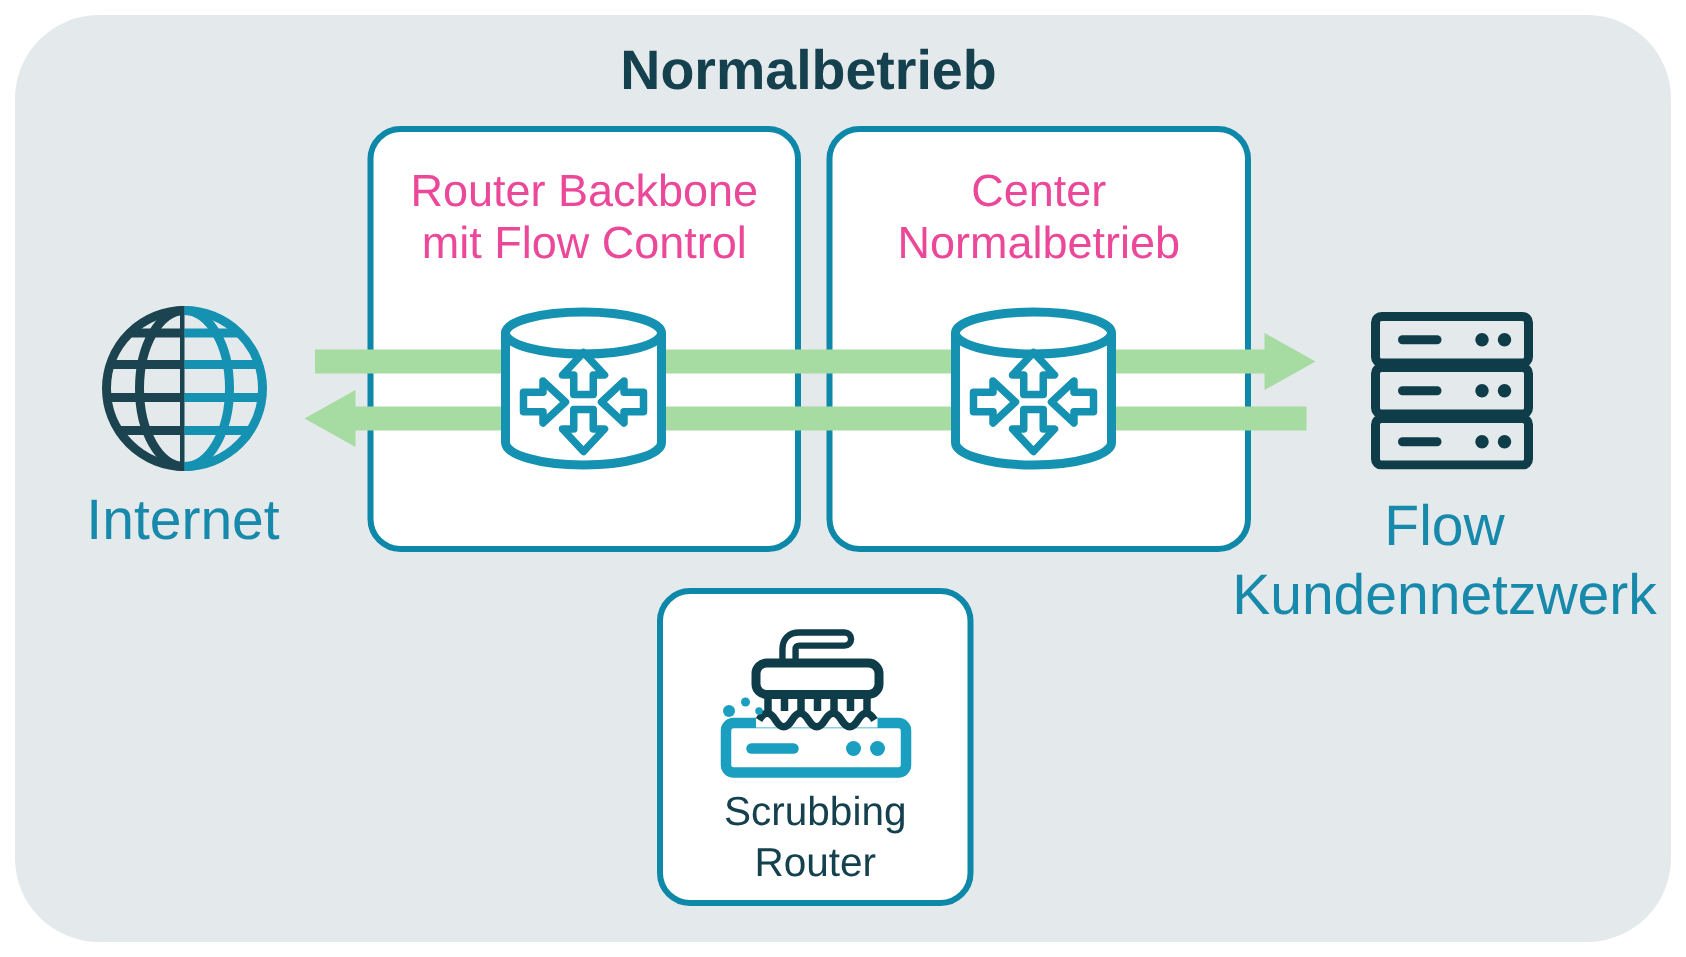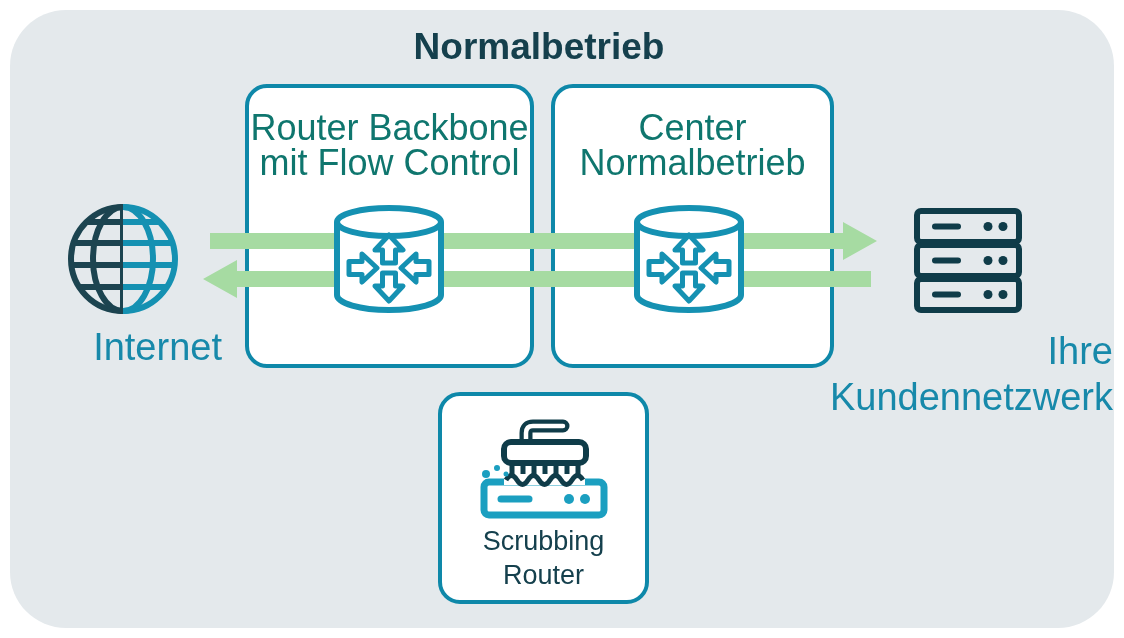--- a/index.html
+++ b/index.html
@@ -7,30 +7,30 @@
          font-family:"Liberation Sans", sans-serif;overflow:hidden;}
   .panel{position:absolute;left:10px;top:10px;width:1104px;height:618px;
          background:#e4e9ec;border-radius:56px;}
   .title{position:absolute;left:245px;top:26px;width:588px;text-align:center;
          font-size:37px;font-weight:bold;color:#15404d;z-index:2;}
   .node-box{position:absolute;background:#ffffff;border:4px solid #0e88a9;
             border-radius:22px;box-sizing:border-box;z-index:1;}
   #box-backbone{left:245px;top:84px;width:289px;height:284px;}
   #box-customer{left:551px;top:84px;width:283px;height:284px;}
   #box-scrubbing{left:438px;top:392px;width:211px;height:212px;}
-  .box-label{margin-top:22px;text-align:center;font-size:36px;line-height:35px;
-             color:#0f766e;}
+  .box-label{margin-top:22px;text-align:center;font-size:30px;line-height:35px;
+             color:#ec4899;}
   .scrub-label{margin-top:2px;text-align:center;font-size:27px;line-height:34px;
                color:#15404d;}
   .arrows{position:absolute;left:0;top:0;z-index:3;pointer-events:none;}
   .cyl{position:absolute;z-index:4;}
   #cyl-backbone{left:331px;top:202px;}
   #cyl-customer{left:631px;top:202px;}
   .globe{position:absolute;left:62px;top:198px;z-index:2;}
-  .side-label{position:absolute;text-align:right;font-size:38px;line-height:46px;
+  .side-label{position:absolute;text-align:center;font-size:38px;line-height:46px;
               color:#1789aa;z-index:2;}
   #label-internet{left:22px;top:324px;width:200px;}
   #label-infra{left:813px;top:328px;width:300px;}
   .server{position:absolute;left:914px;top:208px;z-index:2;}
   .scrub-icon{display:block;margin:16px auto 0;}
 </style>
 </head>
 <body>
 
 <div class="stage">
@@ -131,21 +131,21 @@
       <circle cx="74" cy="18.5" r="4.5"></circle>
         <circle cx="89" cy="18.5" r="4.5"></circle>
       <circle cx="74" cy="52.5" r="4.5"></circle>
         <circle cx="89" cy="52.5" r="4.5"></circle>
       <circle cx="74" cy="86.5" r="4.5"></circle>
         <circle cx="89" cy="86.5" r="4.5"></circle>
     </g>
   </svg>
 
   <div class="side-label" id="label-infra">
-    <span>Ihre</span><br>
+    <span>Flow</span><br>
     <span>Kundennetzwerk</span>
   </div>
 
   <div class="node-box" id="box-scrubbing">
     <svg class="scrub-icon" width="136" height="110" viewBox="0 0 136 110">
 
       <path d="M50,31 L50,21 Q50,14 57,14 L87,14" fill="none" stroke="#0f3c49" stroke-width="13" stroke-linecap="round" stroke-linejoin="round"></path>
       <path d="M50,31 L50,21 Q50,14 57,14 L87,14" fill="none" stroke="#ffffff" stroke-width="4.5" stroke-linecap="round" stroke-linejoin="round"></path>
 
       <g stroke="#0f3c49" stroke-width="5">

